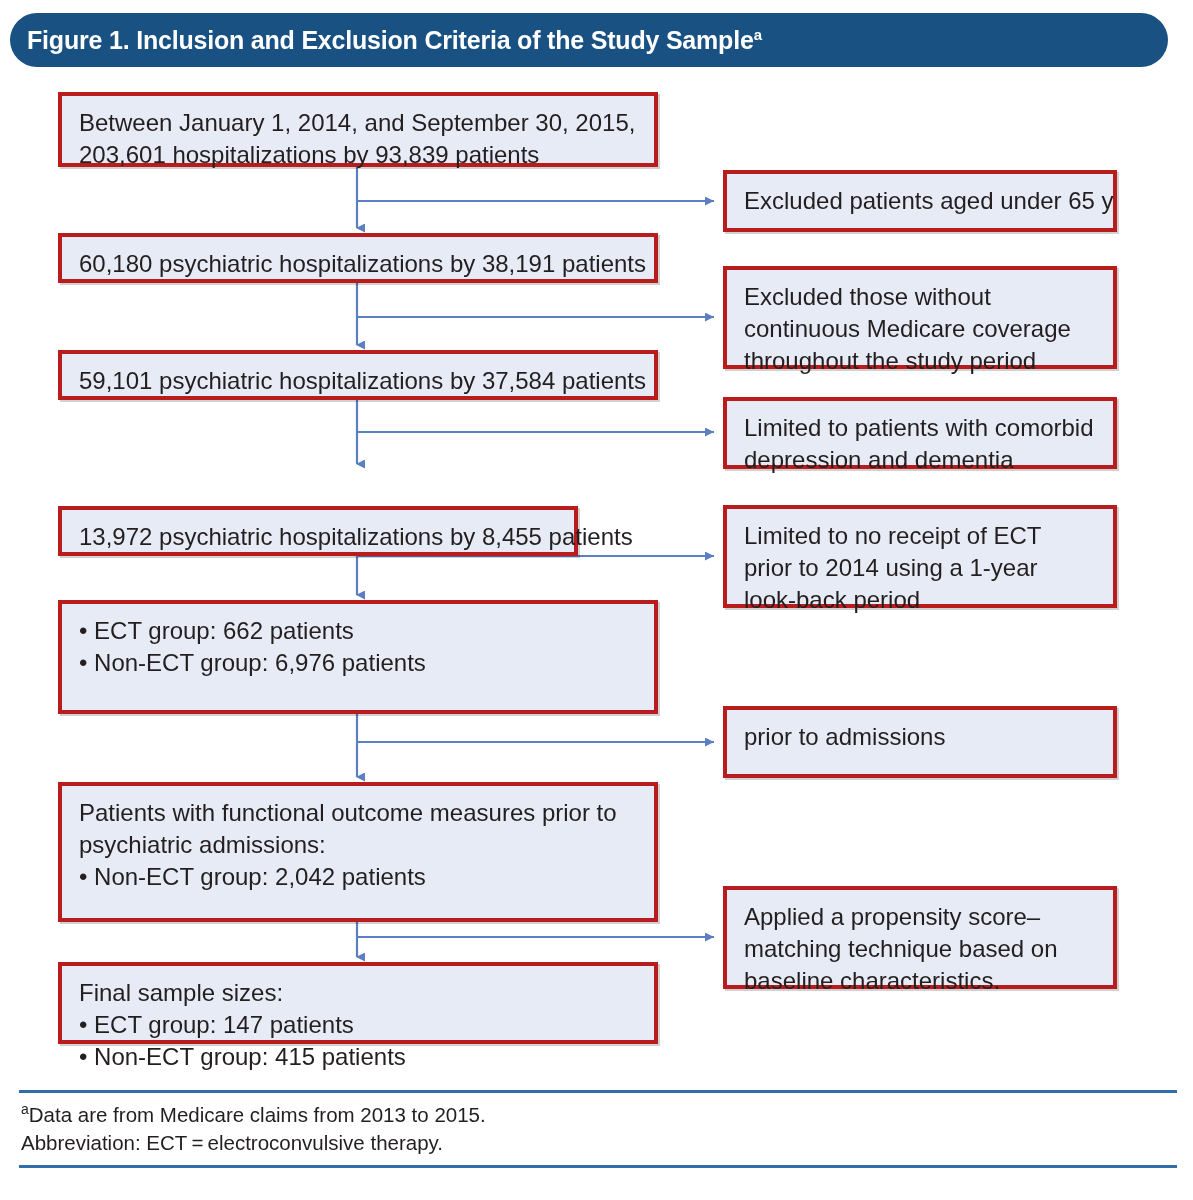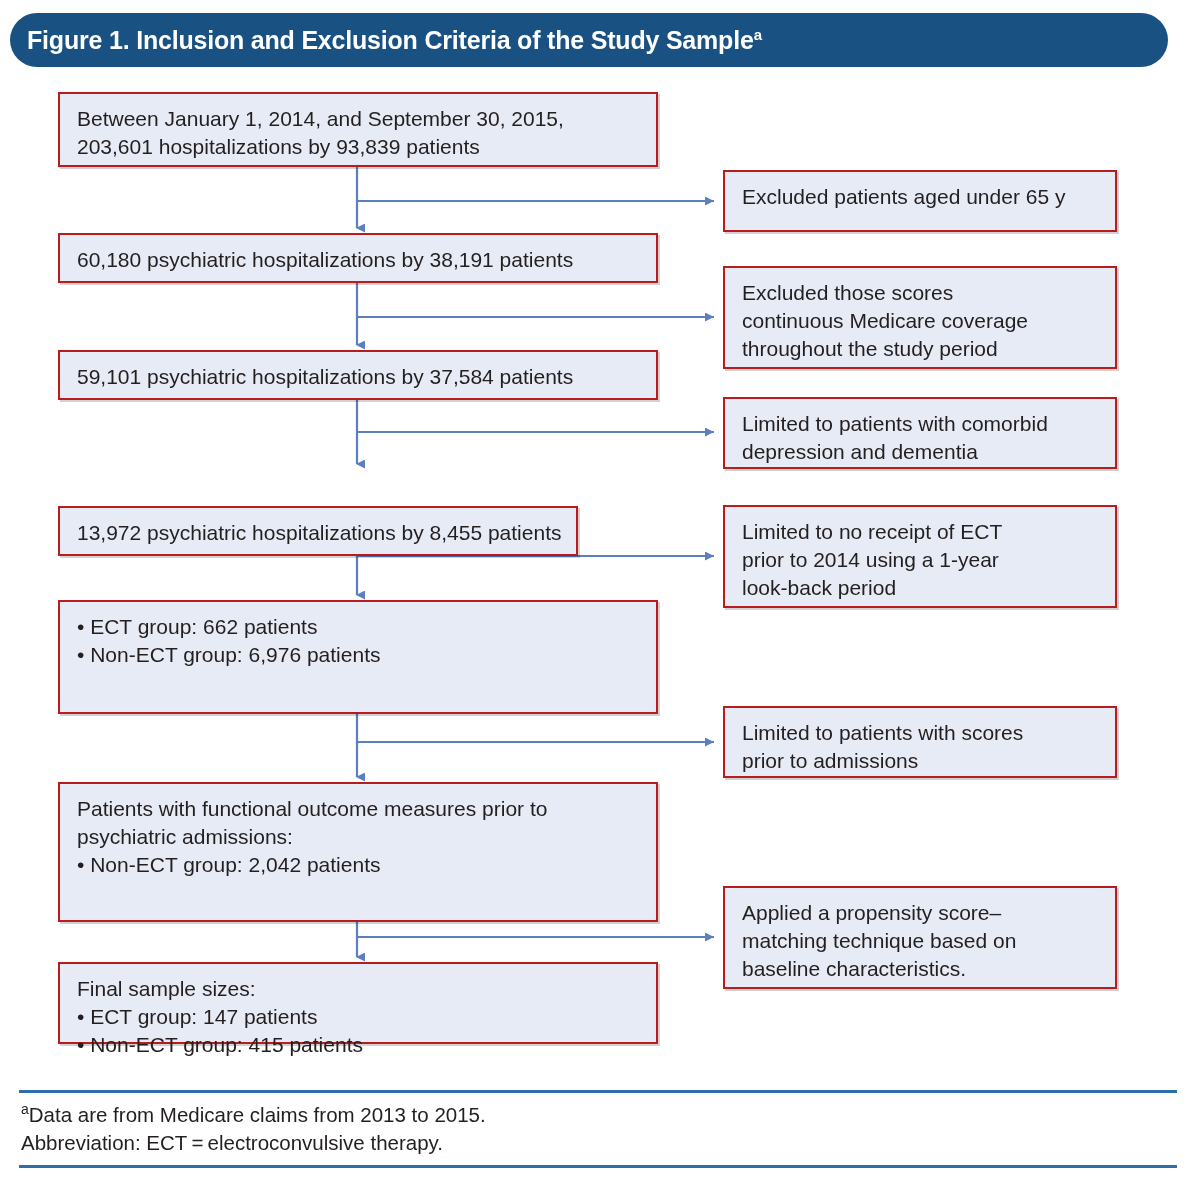--- a/index.html
+++ b/index.html
@@ -52,24 +52,24 @@
     width: 1193px;
     height: 1200px;
     pointer-events: none;
   }
 
   
   .node {
     position: absolute;
     box-sizing: border-box;
     background: #e7ebf5;
-    border: 2px solid #b91c1c;
+    border: 4px solid #b91c1c;
     box-shadow: 2px 2px 0 rgba(0,0,0,0.18);
     padding: 11px 10px 11px 17px;
-    font-size: 21px;
+    font-size: 24px;
     line-height: 1.33;
     color: #231f20;
   }
   .node p {
     margin: 0;
     white-space: pre;
   }
   .node .bullet-line {
     white-space: pre;
   }
@@ -170,38 +170,37 @@
   <p>Final sample sizes:</p>
   <p class="bullet-line">• ECT group: 147 patients</p>
   <p class="bullet-line">• Non-ECT group: 415 patients</p>
 </div>
 
 <div class="node" id="side-age" style="left:723px; top:170px; width:394px; height:62px;">
   <p>Excluded patients aged under 65 y</p>
 </div>
 
 <div class="node" id="side-coverage" style="left:723px; top:266px; width:394px; height:103px;">
-  <p>Excluded those scores</p>
+  <p>Excluded those without</p>
   <p>continuous Medicare coverage</p>
   <p>throughout the study period</p>
 </div>
 
 <div class="node" id="side-comorbid" style="left:723px; top:397px; width:394px; height:72px;">
   <p>Limited to patients with comorbid</p>
   <p>depression and dementia</p>
 </div>
 
 <div class="node" id="side-ect-prior" style="left:723px; top:505px; width:394px; height:103px;">
   <p>Limited to no receipt of ECT</p>
   <p>prior to 2014 using a 1-year</p>
   <p>look-back period</p>
 </div>
 
 <div class="node" id="side-scores" style="left:723px; top:706px; width:394px; height:72px;">
-  <p>Limited to patients with scores</p>
   <p>prior to admissions</p>
 </div>
 
 <div class="node" id="side-propensity" style="left:723px; top:886px; width:394px; height:103px;">
   <p>Applied a propensity score–</p>
   <p>matching technique based on</p>
   <p>baseline characteristics.</p>
 </div>
 
 <div id="footnote">

